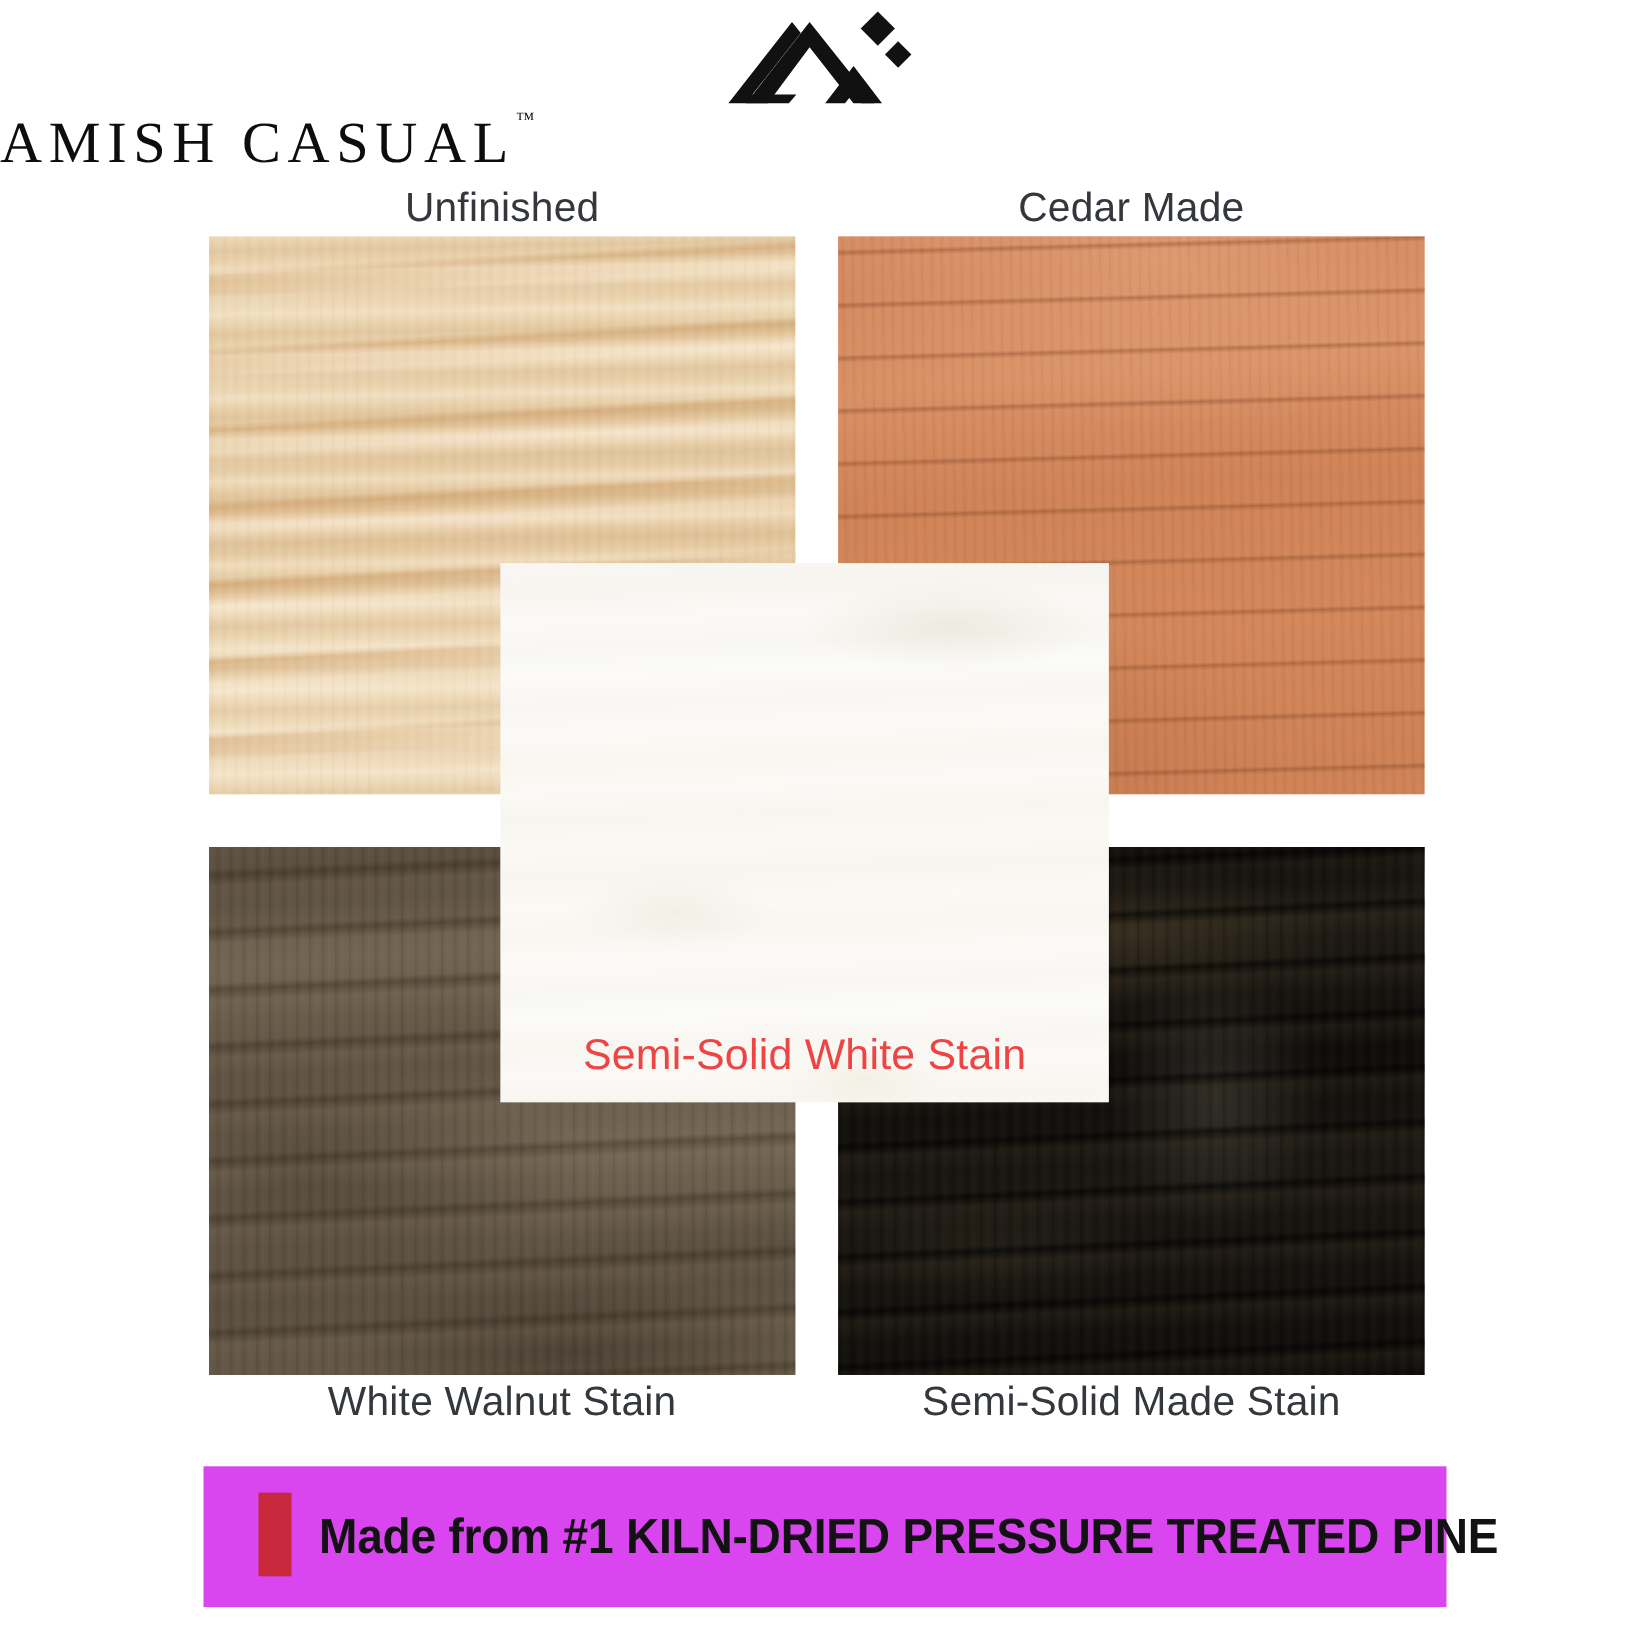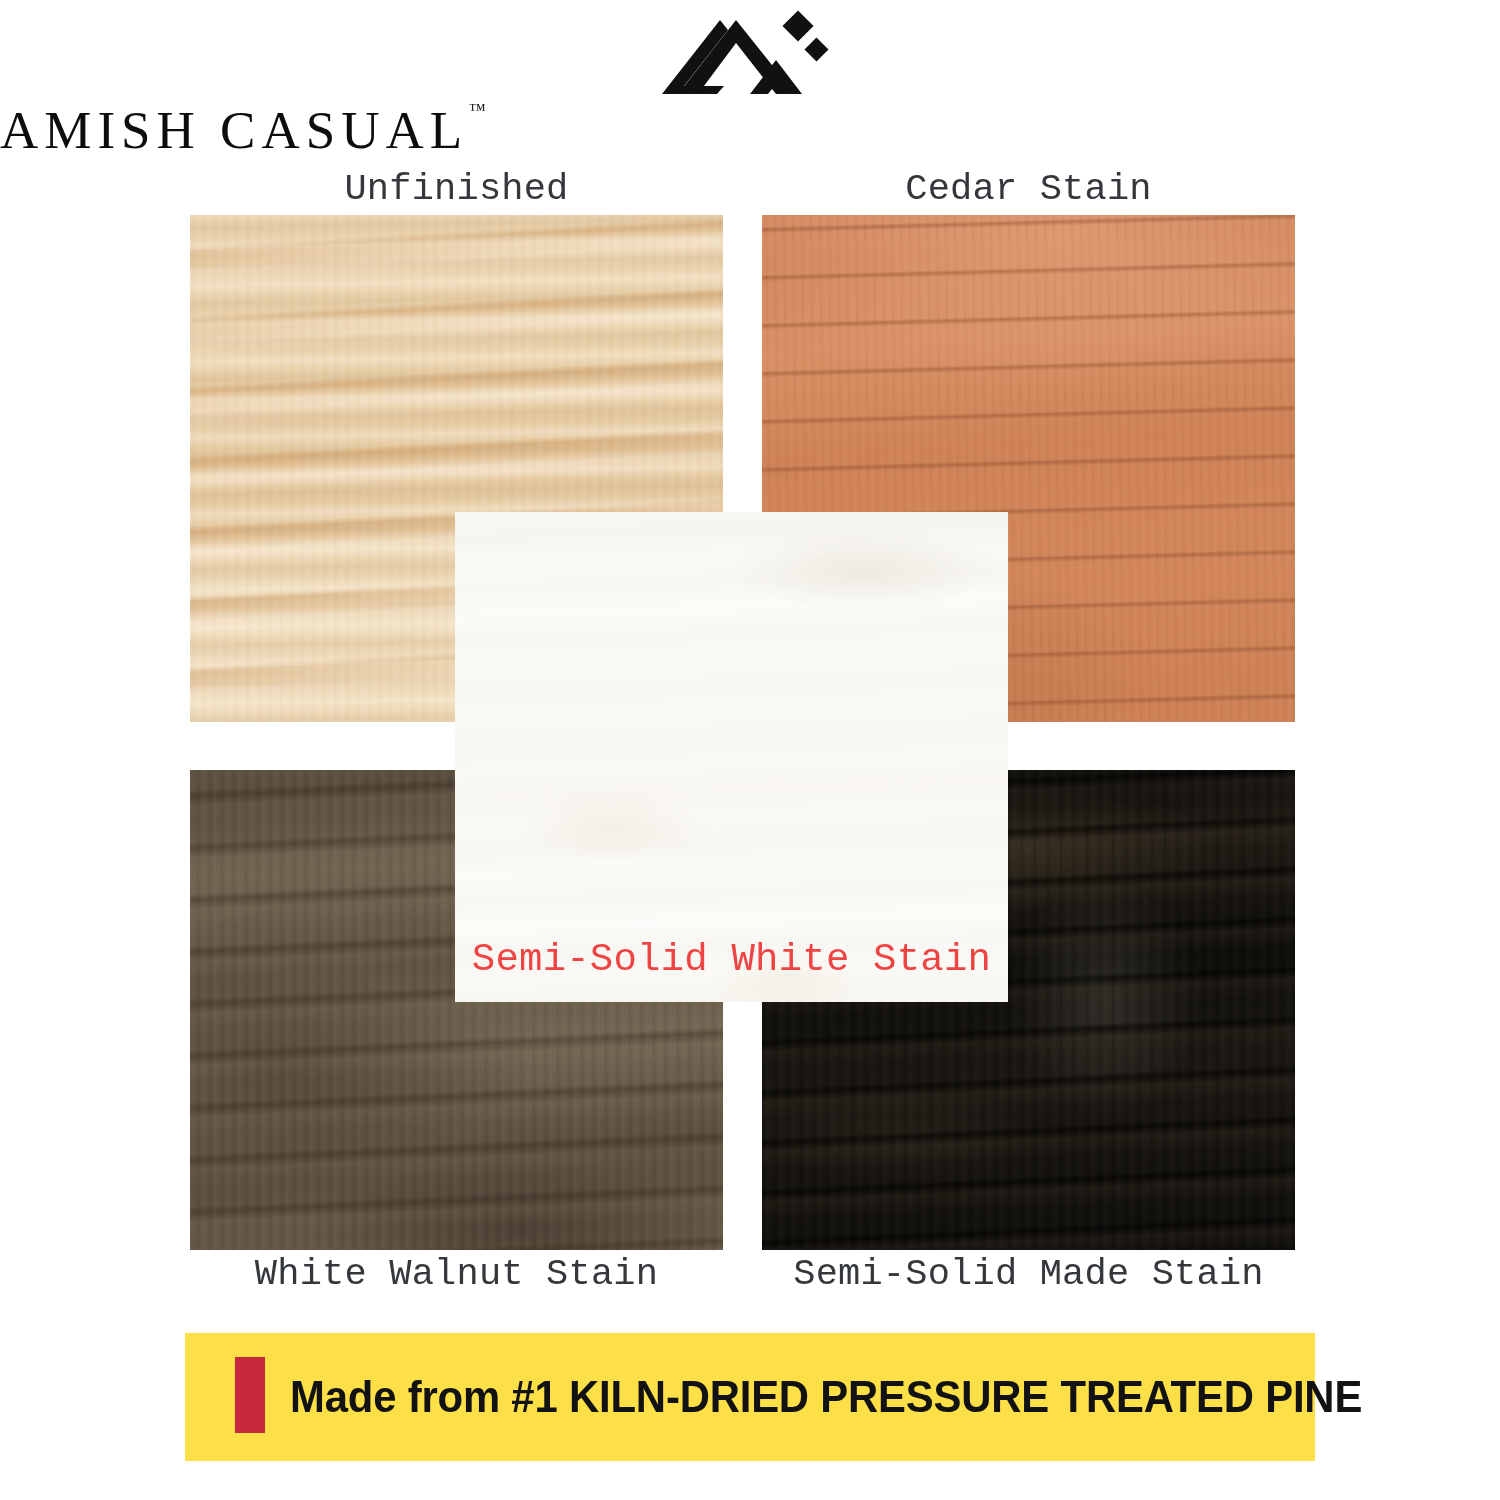--- a/index.html
+++ b/index.html
@@ -35,21 +35,20 @@
   }
 
   
   .lbl{
     position:absolute;
     font-size:37px;
     color:#34383c;
     letter-spacing:0.2px;
     white-space:nowrap;
     text-align:center;
-    font-family:Liberation Mono, monospace;
   }
   .lbl-unfinished{left:190px;top:168px;width:533px;}
   .lbl-cedar{left:762px;top:168px;width:533px;}
   .lbl-walnut{left:190px;top:1253px;width:533px;}
   .lbl-black{left:762px;top:1253px;width:533px;}
   .lbl-white{
     left:455px;top:938px;width:553px;
     font-size:39px;color:#ef4444;z-index:40;
   }
 
@@ -235,21 +234,21 @@
       radial-gradient(ellipse 20% 8% at 32% 62%,
       rgba(232,228,214,0.45) 0%, rgba(232,228,214,0) 72%),
       radial-gradient(ellipse 16% 7% at 58% 88%,
       rgba(236,231,212,0.45) 0%, rgba(236,231,212,0) 72%);
   }
 
   
   .banner{
     position:absolute;left:185px;top:1333px;
     width:1130px;height:128px;
-    background:#fde047;
+    background:#d946ef;
   }
   .banner-bar{
     position:absolute;left:50px;top:24px;
     width:30px;height:76px;
     background:#c8283c;
   }
   .banner-text{
     position:absolute;left:105px;top:0px;
     height:128px;line-height:128px;
     font-family:"Liberation Sans Narrow","Liberation Sans",sans-serif;
@@ -275,21 +274,21 @@
 
       <path d="M88 84 L114 50 L140 84 L121 84 L114 74 L106 84 Z" fill="#111111"></path>
 
       <rect x="125" y="5" width="22" height="22" transform="rotate(45 136 16)" fill="#111111"></rect>
       <rect x="146" y="31" width="17" height="17" transform="rotate(45 154.5 39.5)" fill="#111111"></rect>
     </svg>
     <div class="logo-text"><span>AMISH CASUAL</span><span class="logo-tm">™</span></div>
   </div>
 
   <div class="lbl lbl-unfinished">Unfinished</div>
-  <div class="lbl lbl-cedar">Cedar Stain</div>
+  <div class="lbl lbl-cedar">Cedar Made</div>
 
   <div class="sw sw-unfinished">
     <div class="grain g-unf-3"></div>
     <div class="grain g-unf-1"></div>
     <div class="grain g-unf-2"></div>
     <div class="grain g-unf-4"></div>
   </div>
 
   <div class="sw sw-cedar">
     <div class="grain g-ced-2"></div>

